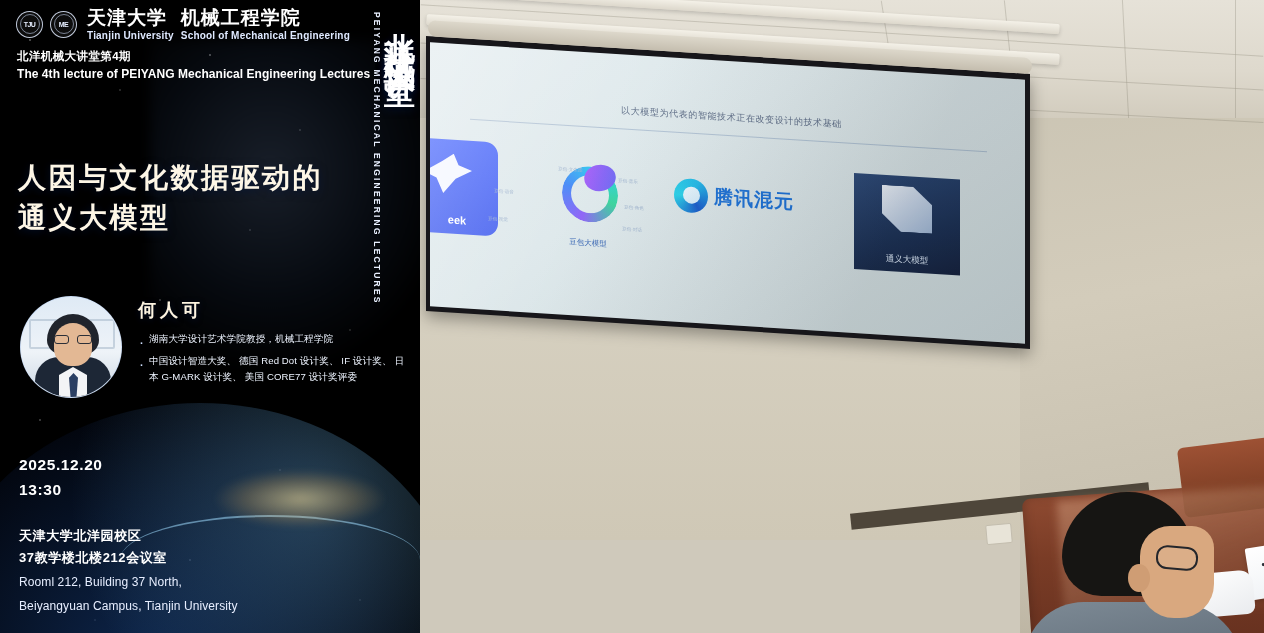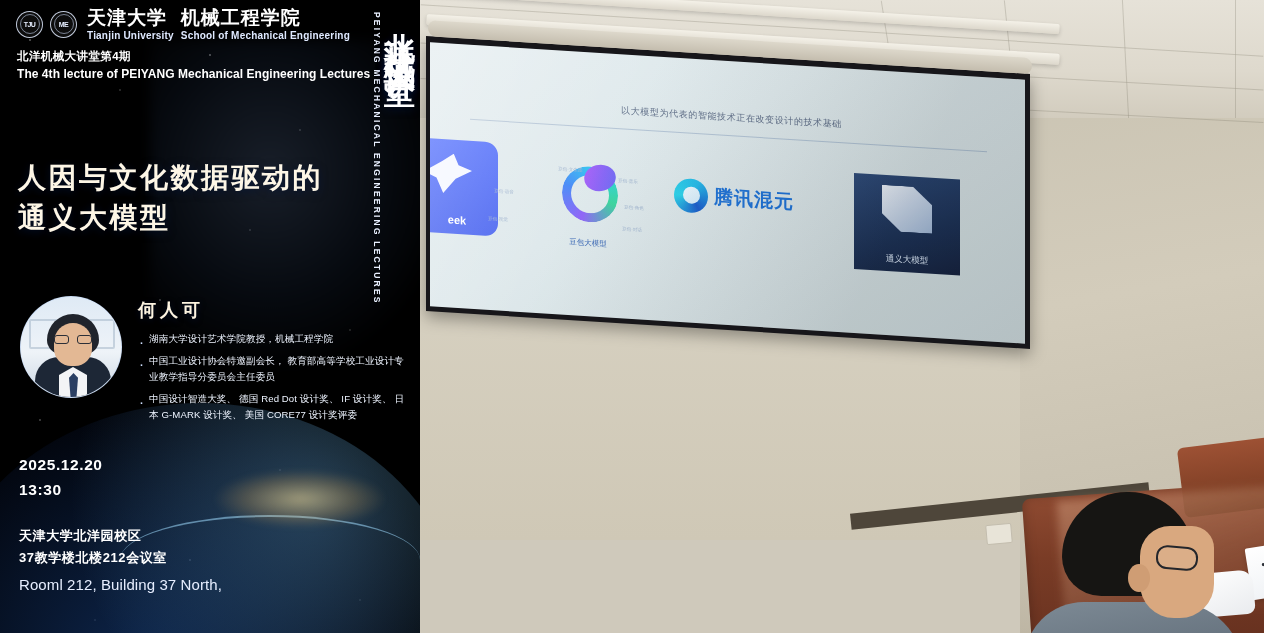--- a/index.html
+++ b/index.html
@@ -111,21 +111,21 @@
   .bullets{ list-style:none; }
   .bullets li { position:relative; padding-left:11px; font-size:9.6px; color:#eef4ff; line-height:1.72;
                 margin-bottom:5px; letter-spacing:.1px; }
   .bullets li::before{ content:"·"; position:absolute; left:1px; top:-2px; font-size:15px; color:#cfe0ff; }
 
   
   .when { position:absolute; left:19px; top:452px; z-index:5; }
   .when div{ font-size:15.5px; font-weight:700; color:#ffffff; letter-spacing:.6px; line-height:1.62; }
   .where { position:absolute; left:19px; top:525px; z-index:5; width:330px; }
   .where .cn { font-size:13px; font-weight:700; color:#ffffff; letter-spacing:.6px; line-height:1.66; }
-  .where .en { font-size:15px; color:#e7eeff; line-height:1.48; margin-top:6px; letter-spacing:.1px; }
+  .where .en { font-size:12px; color:#e7eeff; line-height:1.48; margin-top:6px; letter-spacing:.1px; }
 
   
   .vbanner { position:absolute; right:5px; top:8px; height:300px; display:flex; align-items:flex-start; gap:1px; z-index:6;}
   .vb-en { writing-mode:vertical-rl; font-size:8.5px; font-weight:700; color:#e9f0ff;
            letter-spacing:2.2px; line-height:1; margin-top:4px; }
   .vb-cn { writing-mode:vertical-rl; font-size:31px; font-weight:700; color:#ffffff;
            letter-spacing:7px; line-height:1.06; text-shadow:0 2px 8px rgba(0,20,60,.8); }
 
   
   .photo { position:relative; width:844px; height:633px; overflow:hidden; background:#cfc9bb; }
@@ -279,35 +279,35 @@
         <div class="face"></div>
         <div class="glasses">
             <i></i>
             <i></i>
           </div>
       </div>
       <div class="speaker-info">
         <div class="speaker-name">何人可</div>
         <ul class="bullets">
           <li>湖南大学设计艺术学院教授，机械工程学院</li>
-          <li>中国工业设计协会特邀副会长， 教育部高等学校工业设计专业教学指导分委员会主任委员</li>
           <li>中国设计智造大奖、 德国 Red Dot 设计奖、 IF 设计奖、 日本 G-MARK 设计奖、 美国 CORE77 设计奖评委</li>
         </ul>
       </div>
     </div>
 
     <div class="when">
       <div>2025.12.20</div>
       <div>13:30</div>
     </div>
 
     <div class="where">
       <div class="cn">天津大学北洋园校区</div>
       <div class="cn">37教学楼北楼212会议室</div>
       <div class="en">Rooml 212, Building 37 North,</div>
+      <div class="en">Beiyangyuan Campus, Tianjin University</div>
     </div>
 
     <div class="vbanner">
       <div class="vb-en">PEIYANG MECHANICAL ENGINEERING LECTURES</div>
       <div class="vb-cn">北洋机械大讲堂</div>
     </div>
   </div>
 
   <div class="photo">
 

